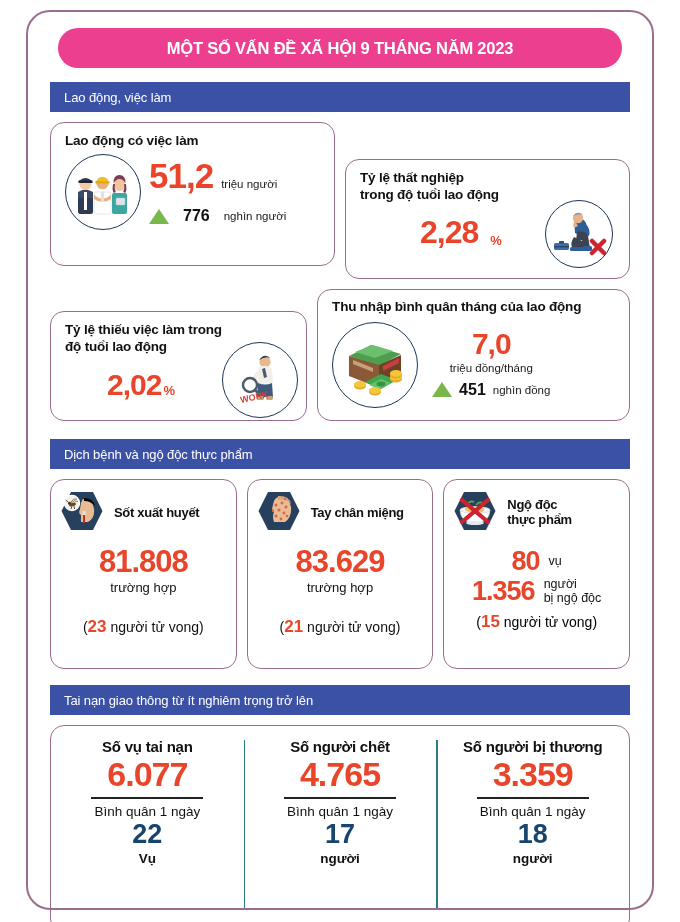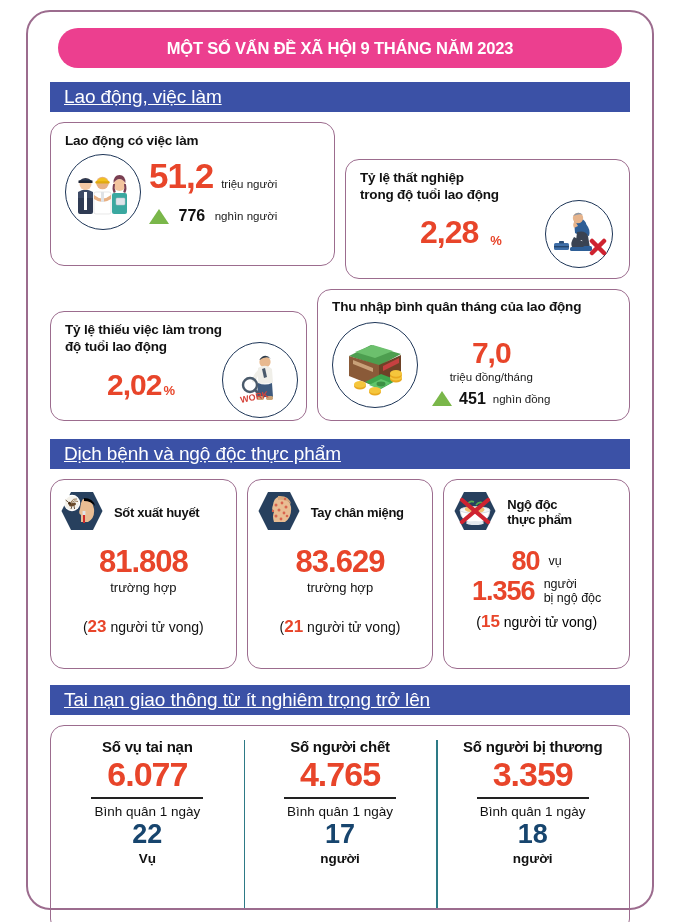--- a/index.html
+++ b/index.html
@@ -62,24 +62,23 @@
   .section-bar {
     background: #3b51a6;
     height: 30px;
     display: flex;
     align-items: center;
     padding-left: 14px;
     margin-bottom: 10px;
   }
   .section-bar .section-text {
     color: #ffffff;
-    font-size: 19px;
+    font-size: 13px;
     font-weight: normal;
     letter-spacing: -0.1px;
-    text-decoration: underline;
   }
 
   
   .card {
     border: 1.6px solid #9c6c8e;
     border-radius: 14px;
     box-sizing: border-box;
     background: #ffffff;
     position: relative;
   }
@@ -129,42 +128,42 @@
   
   .lab-row1 { display: flex; gap: 10px; }
   .card-employed { width: 286px; height: 144px; padding: 10px 12px 0 14px; }
   .card-unemp    { width: 286px; height: 120px; padding: 10px 14px 4px 14px; margin-top: 37px; }
 
   .emp-body { display: flex; align-items: center; margin-top: 4px; }
   .emp-right { margin-left: 8px; }
   .emp-num-row { display: flex; align-items: baseline; gap: 8px; }
   .emp-num { font-size: 35px; }
 
-  .delta-row { display: flex; align-items: center; gap: 6px; margin-top: 14px; justify-content: space-between; }
+  .delta-row { display: flex; align-items: center; gap: 14px; margin-top: 14px; }
 
   
   .unemp-body { position: relative; height: 68px; }
   .unemp-num {
     position: absolute; left: 60px; top: 12px;
     display: flex; align-items: flex-end; gap: 12px;
   }
   .unemp-num .n { font-size: 32px; }
   .unemp-icon { position: absolute; right: 2px; top: -4px; }
 
   
   .lab-row2 { display: flex; gap: 10px; margin-top: 10px; align-items: flex-start; }
   .card-under  { width: 258px; height: 110px; padding: 10px 10px 0 14px; margin-top: 22px; }
   .card-income { width: 314px; height: 132px; padding: 9px 12px 0 14px; }
 
   .under-body { position: relative; height: 62px; }
   .under-num { position: absolute; left: 42px; top: 14px; display: flex; align-items: baseline; gap: 2px; }
   .under-num .n { font-size: 30px; }
   .under-icon { position: absolute; right: -2px; top: -14px; }
 
-  .inc-body { display: flex; align-items: flex-end; margin-top: 2px; }
+  .inc-body { display: flex; align-items: center; margin-top: 2px; }
   .inc-right { margin-left: 14px; text-align: center; padding-top: 2px; }
   .inc-num { font-size: 30px; }
   .inc-delta { display: flex; align-items: center; gap: 7px; margin-top: 6px; }
 
   
   .dis-row { display: flex; gap: 10px; }
   .card-dis { width: 190px; height: 190px; padding: 0; }
   .dis-head {
     display: flex; align-items: center; gap: 7px;
     padding: 6px 0 0 6px;

